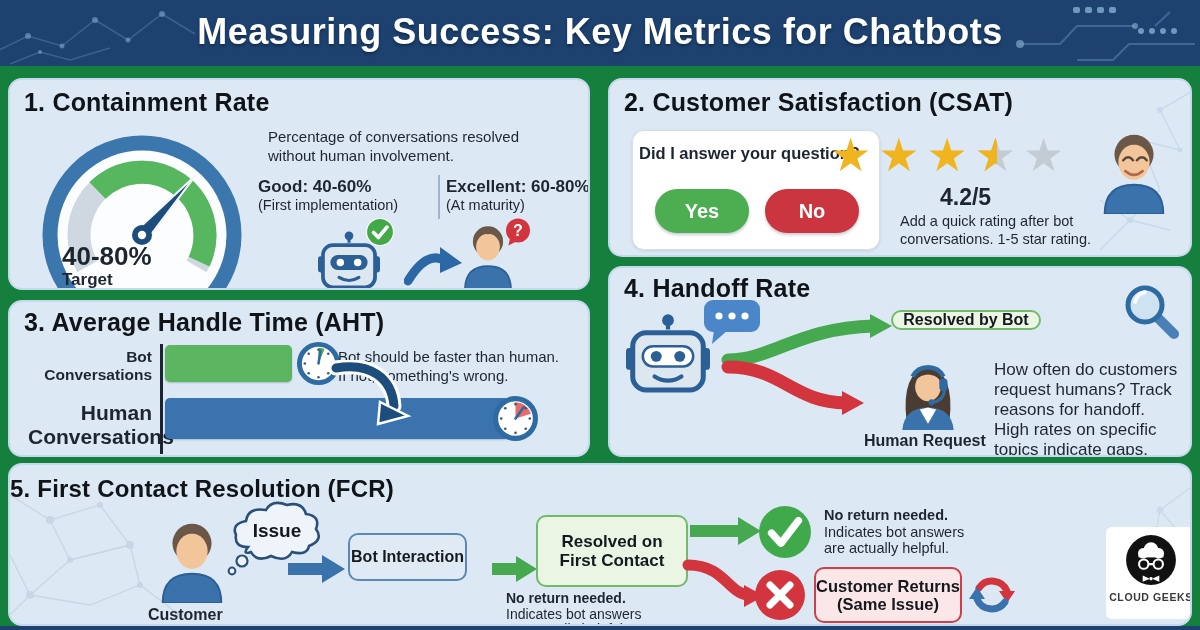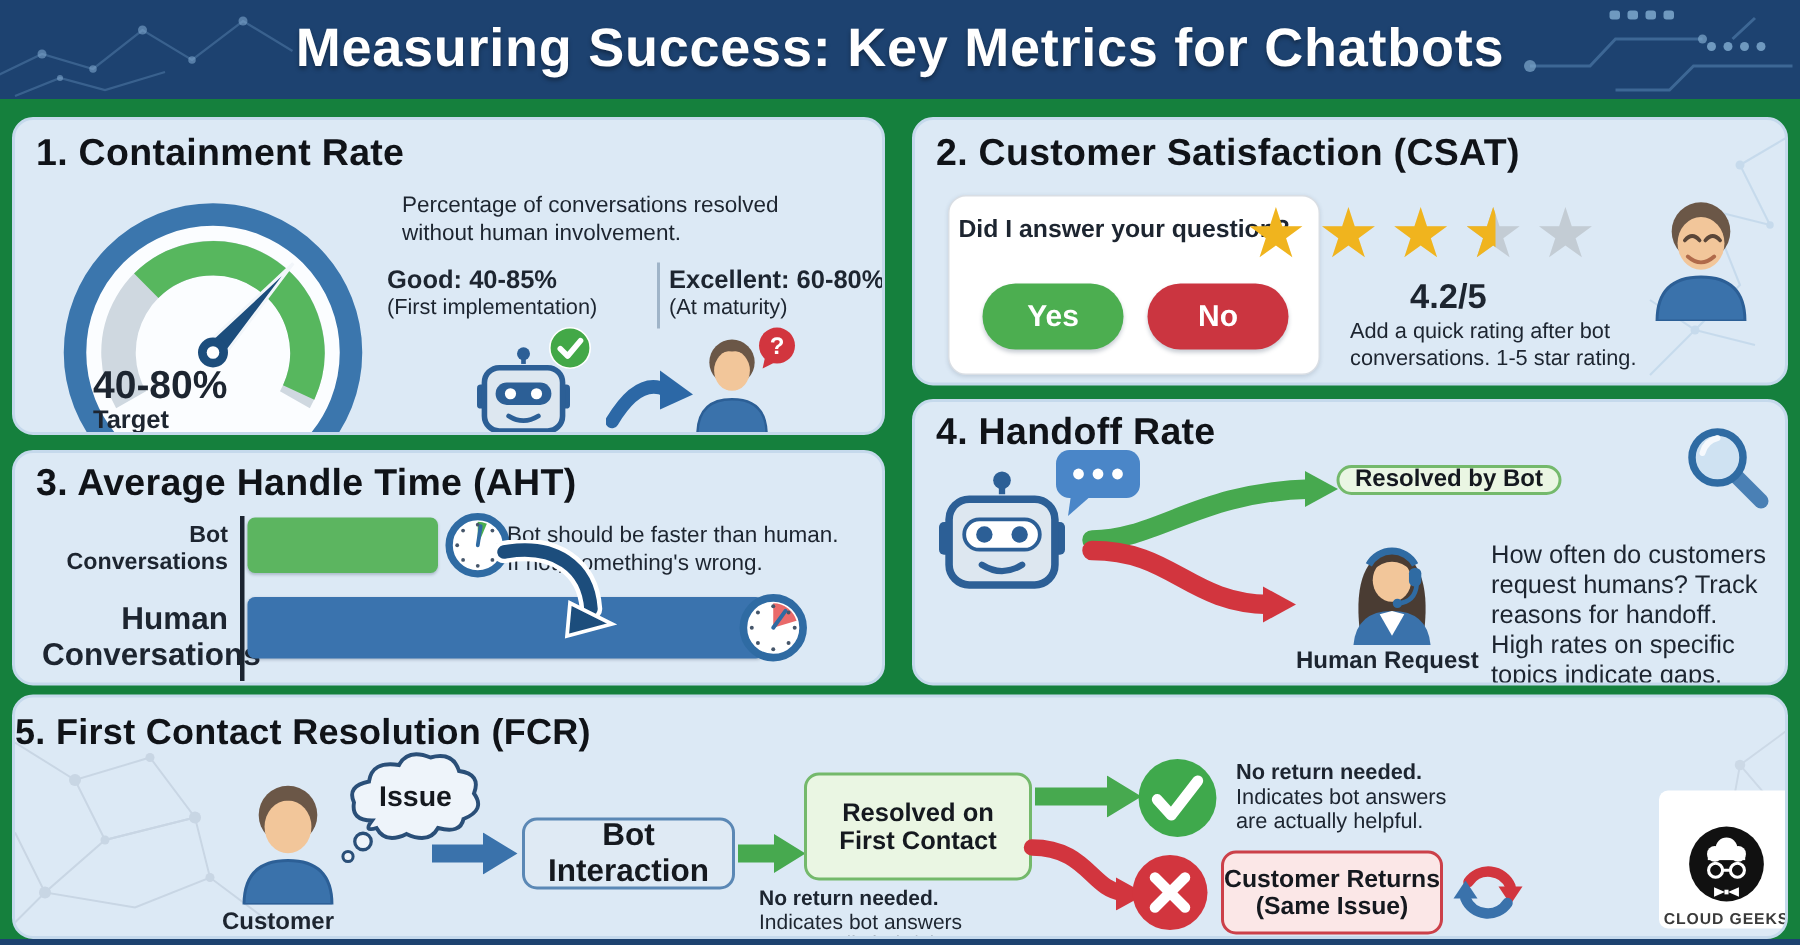--- a/index.html
+++ b/index.html
@@ -101,21 +101,21 @@
       <polygon points="155.5,45.6 96.8,100.3 107.2,109.7" fill="#1c4d7c" stroke="#f2f6fa" stroke-width="2"></polygon>
       <circle cx="102" cy="105" r="10" fill="#1c4d7c"></circle>
       <circle cx="102" cy="105" r="4.2" fill="#ffffff"></circle>
     </svg>
     <div class="txt ctr" style="left:52px;top:160px;width:160px;font-size:26px;font-weight:800">40-80%</div>
     <div class="txt ctr" style="left:52px;top:189px;width:160px;font-size:17px;font-weight:700">Target</div>
 
     <div class="txt preline" style="left:258px;top:48px;width:310px">Percentage of conversations resolved
 without human involvement.</div>
 
-    <div class="txt ctr bold" style="left:248px;top:96px;width:172px;font-size:17px">Good: 40-85%</div>
+    <div class="txt ctr bold" style="left:248px;top:96px;width:172px;font-size:17px">Good: 40-60%</div>
     <div class="txt ctr" style="left:248px;top:116px;width:172px;font-size:14.5px">(First implementation)</div>
     <div class="abs" style="left:428px;top:95px;width:2px;height:44px;background:#9fb4c8"></div>
     <div class="txt ctr bold" style="left:436px;top:96px;width:150px;font-size:17px">Excellent: 60-80%</div>
     <div class="txt ctr" style="left:436px;top:116px;width:150px;font-size:14.5px">(At maturity)</div>
 
     <svg class="abs" style="left:308px;top:150px" width="62" height="60" viewBox="0 0 100 96">
       <line x1="50" y1="20" x2="50" y2="9" stroke="#2c5f96" stroke-width="5"></line>
       <circle cx="50" cy="9" r="7" fill="#2c5f96"></circle>
       <rect x="0" y="42" width="10" height="26" rx="4" fill="#2c5f96"></rect>
       <rect x="90" y="42" width="10" height="26" rx="4" fill="#2c5f96"></rect>
@@ -341,21 +341,21 @@
       <path d="M 22 50 Q 8 50 10 38 Q 5 27 20 24 Q 22 10 40 13 Q 46 2 61 8 Q 76 4 80 17 Q 95 19 90 32 Q 98 43 83 49 Q 81 59 66 55 Q 60 66 45 59 Q 31 66 25 55 Q 16 58 22 50 Z" fill="#eef4fa" stroke="#2a4f78" stroke-width="2.6"></path>
       <circle cx="16" cy="64" r="5.5" fill="#eef4fa" stroke="#2a4f78" stroke-width="2.2"></circle>
       <circle cx="6" cy="74" r="3.4" fill="#eef4fa" stroke="#2a4f78" stroke-width="2"></circle>
       <text x="51" y="40" text-anchor="middle" font-size="19" font-weight="bold" fill="#15191f" font-family="Liberation Sans, sans-serif" id="issue-text">Issue</text>
     </svg>
 
     <svg class="abs" style="left:278px;top:90px" width="58" height="28" viewBox="0 0 58 28">
       <polygon points="0,8 34,8 34,0 57,14 34,28 34,20 0,20" fill="#3a72ab"></polygon>
     </svg>
 
-    <div class="fbox blue" style="left:338px;top:80px;width:142px;height:48px;font-size:21px">
+    <div class="fbox blue" style="left:338px;top:68px;width:119px;height:48px;font-size:16px">
       <span>Bot Interaction</span>
     </div>
 
     <svg class="abs" style="left:482px;top:91px" width="46" height="26" viewBox="0 0 46 26">
       <polygon points="0,7 24,7 24,0 45,13 24,26 24,19 0,19" fill="#47a94f"></polygon>
     </svg>
 
     <div class="fbox green preline" style="left:526px;top:50px;width:152px;height:72px;font-size:17px">
       <span class="preline">Resolved on
 First Contact</span>
@@ -392,21 +392,21 @@
       <span class="preline">Customer Returns
 (Same Issue)</span>
     </div>
     <svg class="abs" style="left:956px;top:104px" width="52" height="52" viewBox="0 0 52 52">
       <path d="M 13 19 A 16 16 0 0 1 41 22" fill="none" stroke="#d2353e" stroke-width="7" stroke-linecap="round"></path>
       <polygon points="33,22 49,22 41,34" fill="#d2353e"></polygon>
       <path d="M 39 33 A 16 16 0 0 1 11 30" fill="none" stroke="#3a72ab" stroke-width="7" stroke-linecap="round"></path>
       <polygon points="19,30 3,30 11,18" fill="#3a72ab"></polygon>
     </svg>
 
-    <div class="abs" style="left:1096px;top:62px;width:90px;height:92px;background:#fff;border-radius:6px;text-align:center;padding-top:22px">
+    <div class="abs" style="left:1096px;top:62px;width:90px;height:92px;background:#fff;border-radius:6px;text-align:center;padding-top:6px">
       <svg width="54" height="54" viewBox="0 0 52 52" style="margin:0 auto">
         <circle cx="26" cy="26" r="24" fill="#111"></circle>
         <circle cx="26" cy="16" r="7" fill="#fff"></circle>
           <circle cx="18.5" cy="19.5" r="5" fill="#fff"></circle>
         <circle cx="33.5" cy="19.5" r="5" fill="#fff"></circle>
           <rect x="14" y="19" width="24" height="4.5" fill="#fff"></rect>
         <circle cx="19" cy="30" r="4.5" fill="none" stroke="#fff" stroke-width="2"></circle>
         <circle cx="33" cy="30" r="4.5" fill="none" stroke="#fff" stroke-width="2"></circle>
         <line x1="23.5" y1="30" x2="28.5" y2="30" stroke="#fff" stroke-width="2"></line>
         <polygon points="18,41 25,44 18,47" fill="#fff"></polygon>

